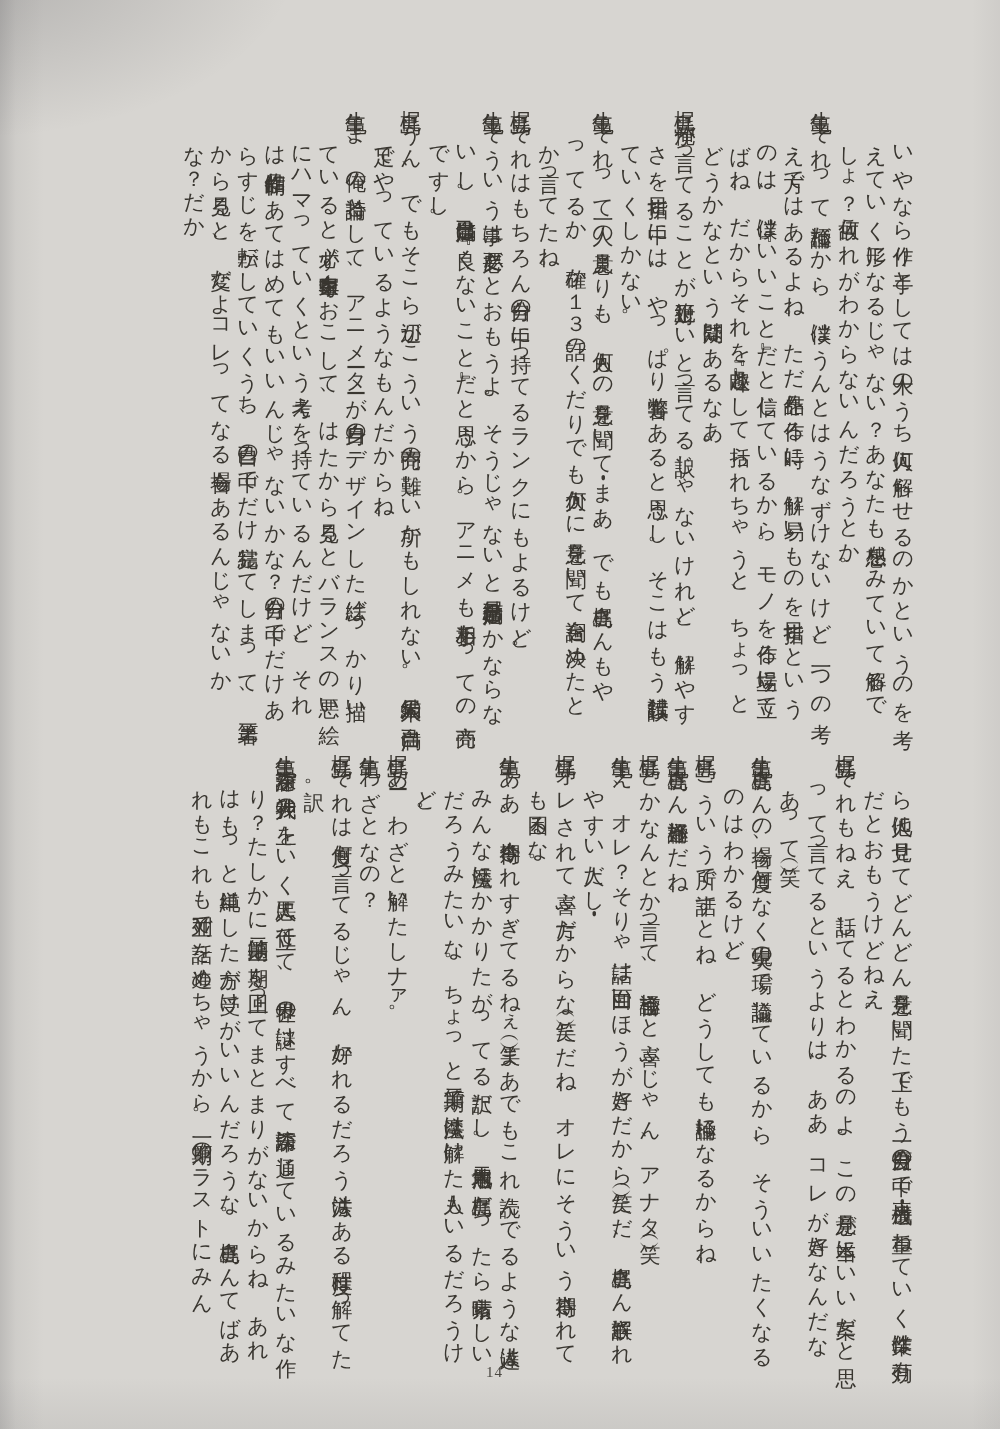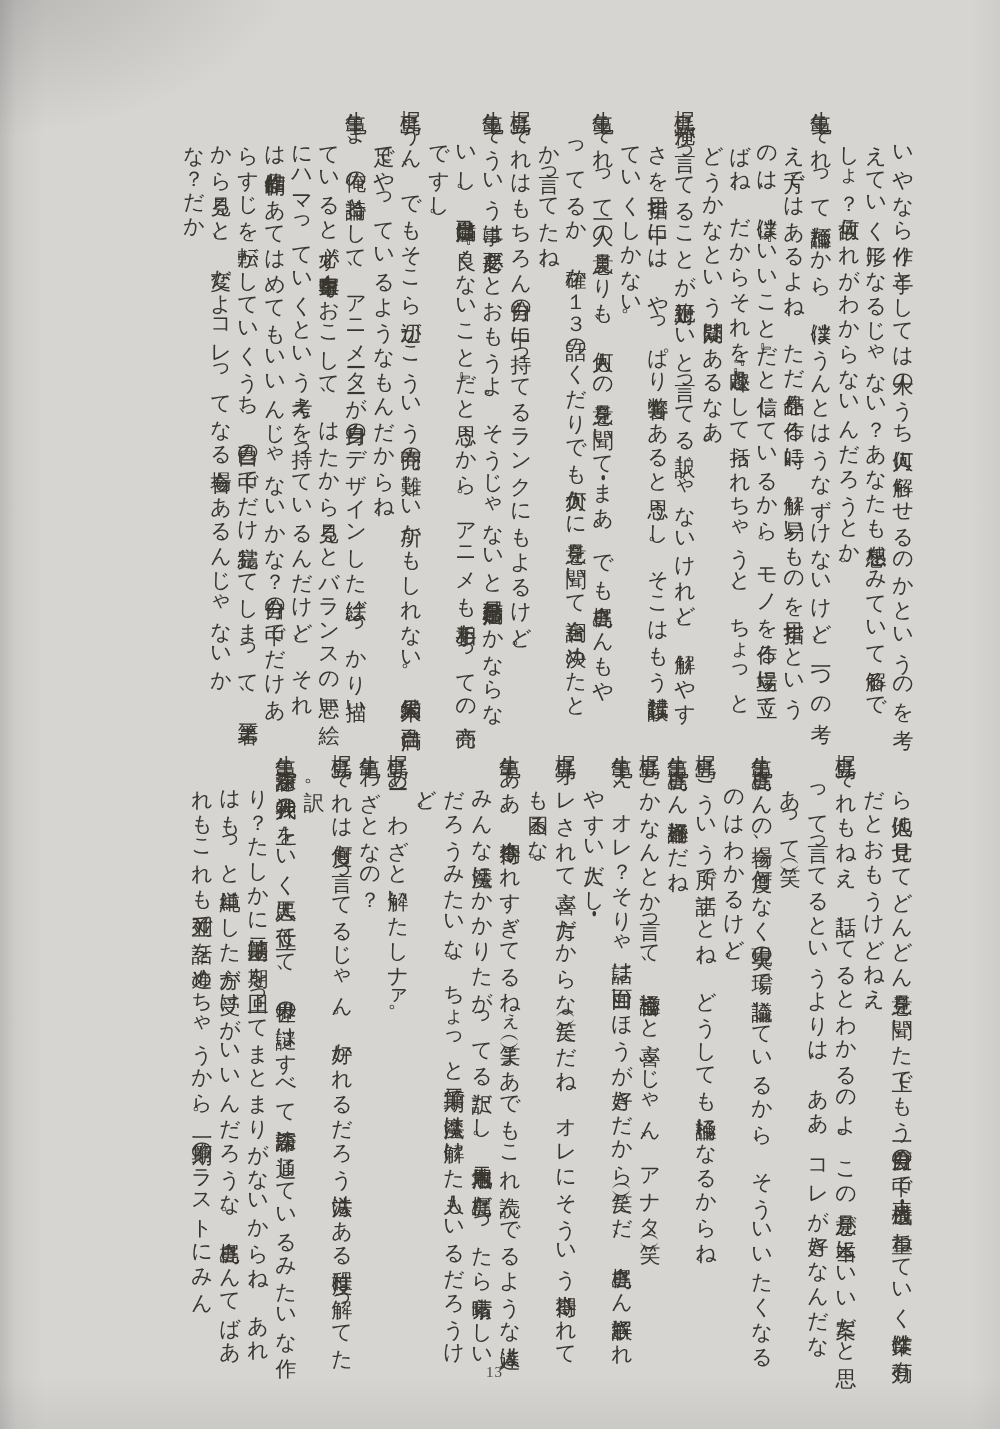--- a/index.html
+++ b/index.html
@@ -65,13 +65,13 @@
     <p class="speech"><span class="spk">梶島</span>とかなんとか言って、極論言うと喜ぶじゃん、アナタ（笑）</p>
     <p class="speech"><span class="spk">生亀</span>え、オレ？そりゃ話は面白いほうが好きだから（笑）ただ、梶島さん誤解されやすい人だし・・・</p>
     <p class="speech"><span class="spk">梶島</span>オレされて喜ぶ方だからな（笑）ただね、オレにそういう期待されても困るな。</p>
     <p class="speech"><span class="spk">生亀</span>ああ、今期待されすぎてるねぇ（笑）まあでもこれ読んでるような人達はみんな魔法にかかりたがってる訳だし。天地無用も梶島だったら素晴らしいだろうみたいな。ちょっと第二期で魔法は解けた人もいるだろうけど。</p>
     <p class="speech"><span class="spk">梶島</span>あー、わざと解いたしナァ。</p>
     <p class="speech"><span class="spk">生亀</span>わざとなの？</p>
     <p class="speech"><span class="spk">梶島</span>それは何度も言ってるじゃん。好かれるだろう方法はある程度は解ってた訳。</p>
     <p class="speech"><span class="spk">生亀</span>訪希深を神我人の上をいく悪人に仕立てて、世界の謎はすべて訪希深に通じているみたいな作り？たしかに第二期は一期を上回ってまとまりがないからね。あれはもっと単純にした方が受けがいいんだろうな。梶島さんてばあれもこれも並列で話を進めちゃうから。第一期のラストにみん</p>
   </section>
 
-<div class="pagenum">13</div>
+<div class="pagenum">14</div>
 
 </body></html>

